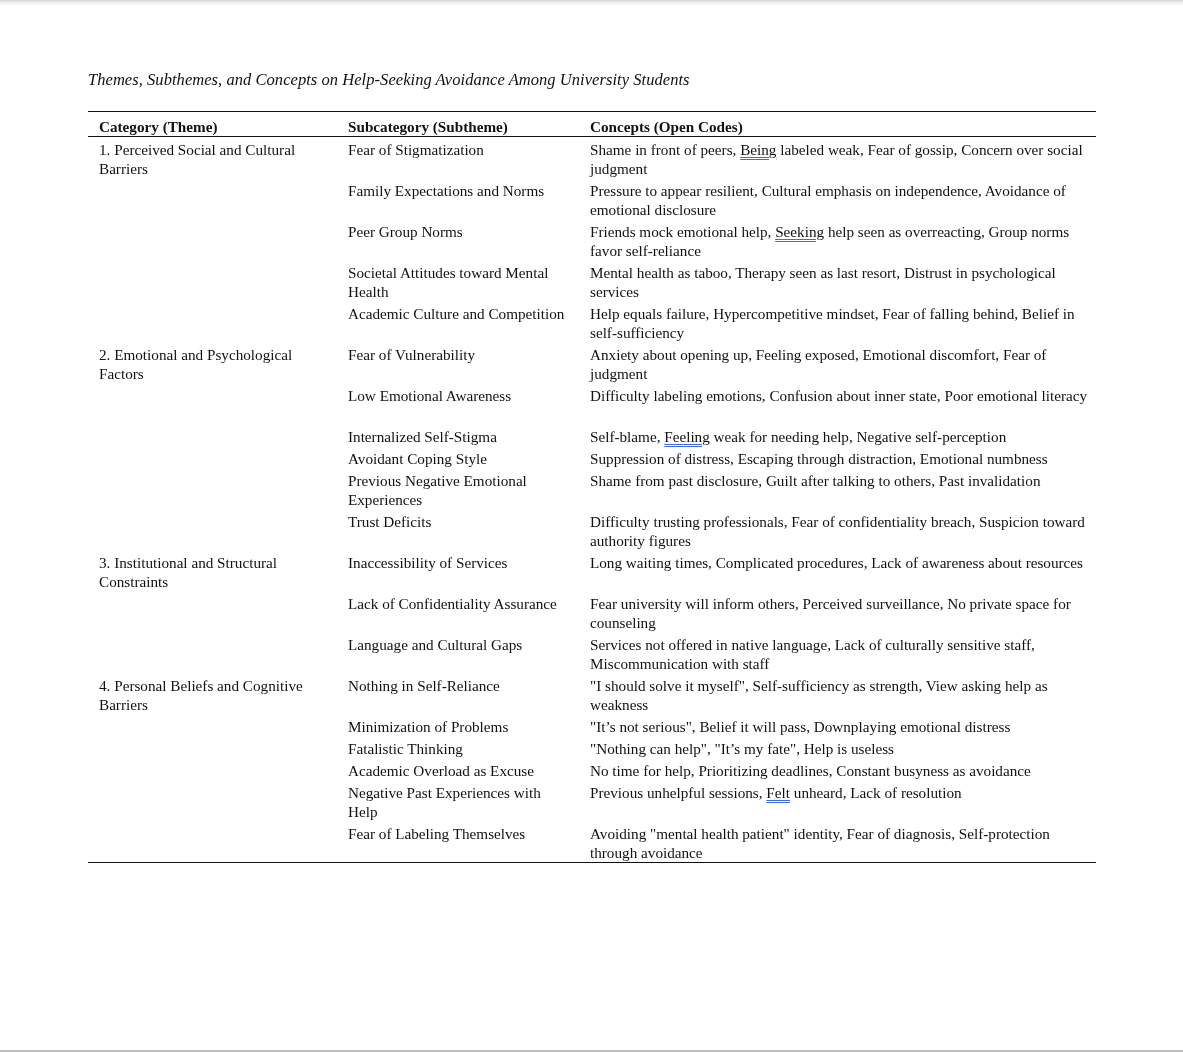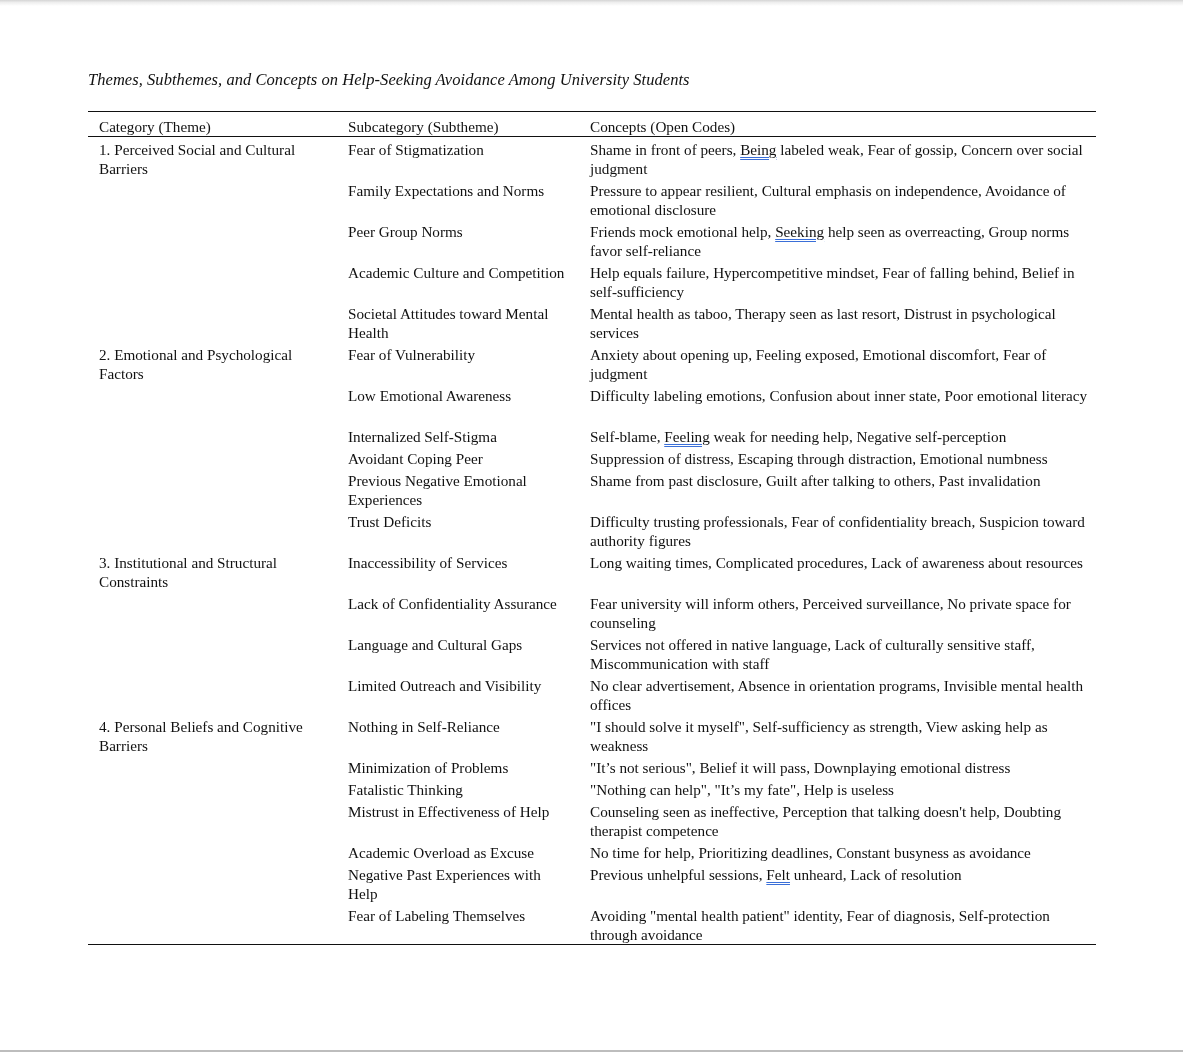--- a/index.html
+++ b/index.html
@@ -52,21 +52,21 @@
   table.doc-table col.c2 { width: 242px; }
   table.doc-table col.c3 { width: 517px; }
   table.doc-table thead tr {
     border-top: 1.5px solid #111;
     border-bottom: 1.5px solid #111;
   }
   table.doc-table tbody tr:last-child {
     border-bottom: 1.5px solid #111;
   }
   table.doc-table th {
-    font-weight: normal;
+    font-weight: bold;
     text-align: left;
     vertical-align: top;
     padding: 5px 0 0 11px;
     height: 18px;
   }
   table.doc-table td {
     vertical-align: top;
     padding: 3px 8px 0 11px;
     text-align: left;
   }
@@ -113,46 +113,46 @@
         <td>Family Expectations and Norms</td>
         <td class="concepts"><span>Pressure to appear resilient, Cultural emphasis on independence, Avoidance of emotional disclosure</span></td>
       </tr>
       <tr class="row-h2">
         <td></td>
         <td>Peer Group Norms</td>
         <td class="concepts"><span>Friends mock emotional help, </span><span class="grammar">Seeking</span><span> help seen as overreacting, Group norms favor self-reliance</span></td>
       </tr>
       <tr class="row-h2">
         <td></td>
+        <td>Societal Attitudes toward Mental Health</td>
+        <td class="concepts"><span>Mental health as taboo, Therapy seen as last resort, Distrust in psychological services</span></td>
+      </tr>
+      <tr class="row-h2">
+        <td></td>
         <td>Academic Culture and Competition</td>
         <td class="concepts"><span>Help equals failure, Hypercompetitive mindset, Fear of falling behind, Belief in self-sufficiency</span></td>
-      </tr>
-      <tr class="row-h2">
-        <td></td>
-        <td>Societal Attitudes toward Mental Health</td>
-        <td class="concepts"><span>Mental health as taboo, Therapy seen as last resort, Distrust in psychological services</span></td>
       </tr>
       <tr class="row-h2">
         <td>2. Emotional and Psychological Factors</td>
         <td>Fear of Vulnerability</td>
         <td class="concepts"><span>Anxiety about opening up, Feeling exposed, Emotional discomfort, Fear of judgment</span></td>
       </tr>
       <tr class="row-h2">
         <td></td>
         <td>Low Emotional Awareness</td>
         <td class="concepts"><span>Difficulty labeling emotions, Confusion about inner state, Poor emotional literacy</span></td>
       </tr>
       <tr class="row-h1">
         <td></td>
         <td>Internalized Self-Stigma</td>
         <td class="concepts"><span>Self-blame, </span><span class="grammar">Feeling</span><span> weak for needing help, Negative self-perception</span></td>
       </tr>
       <tr class="row-h1">
         <td></td>
-        <td>Avoidant Coping Peer</td>
+        <td>Avoidant Coping Style</td>
         <td class="concepts"><span>Suppression of distress, Escaping through distraction, Emotional numbness</span></td>
       </tr>
       <tr class="row-h2">
         <td></td>
         <td>Previous Negative Emotional Experiences</td>
         <td class="concepts"><span>Shame from past disclosure, Guilt after talking to others, Past invalidation</span></td>
       </tr>
       <tr class="row-h2">
         <td></td>
         <td>Trust Deficits</td>
@@ -167,44 +167,34 @@
         <td></td>
         <td>Lack of Confidentiality Assurance</td>
         <td class="concepts"><span>Fear university will inform others, Perceived surveillance, No private space for counseling</span></td>
       </tr>
       <tr class="row-h2">
         <td></td>
         <td>Language and Cultural Gaps</td>
         <td class="concepts"><span>Services not offered in native language, Lack of culturally sensitive staff, Miscommunication with staff</span></td>
       </tr>
       <tr class="row-h2">
-        <td></td>
-        <td>Limited Outreach and Visibility</td>
-        <td class="concepts"><span>No clear advertisement, Absence in orientation programs, Invisible mental health offices</span></td>
-      </tr>
-      <tr class="row-h2">
         <td>4. Personal Beliefs and Cognitive Barriers</td>
         <td>Nothing in Self-Reliance</td>
         <td class="concepts"><span>"I should solve it myself", Self-sufficiency as strength, View asking help as weakness</span></td>
       </tr>
       <tr class="row-h1">
         <td></td>
         <td>Minimization of Problems</td>
         <td class="concepts"><span>"It’s not serious", Belief it will pass, Downplaying emotional distress</span></td>
       </tr>
       <tr class="row-h1">
         <td></td>
         <td>Fatalistic Thinking</td>
         <td class="concepts"><span>"Nothing can help", "It’s my fate", Help is useless</span></td>
       </tr>
-      <tr class="row-h2">
-        <td></td>
-        <td>Mistrust in Effectiveness of Help</td>
-        <td class="concepts"><span>Counseling seen as ineffective, Perception that talking doesn't help, Doubting therapist competence</span></td>
-      </tr>
       <tr class="row-h1">
         <td></td>
         <td>Academic Overload as Excuse</td>
         <td class="concepts"><span>No time for help, Prioritizing deadlines, Constant busyness as avoidance</span></td>
       </tr>
       <tr class="row-h2">
         <td></td>
         <td>Negative Past Experiences with Help</td>
         <td class="concepts"><span>Previous unhelpful sessions, </span><span class="grammar">Felt</span><span> unheard, Lack of resolution</span></td>
       </tr>

